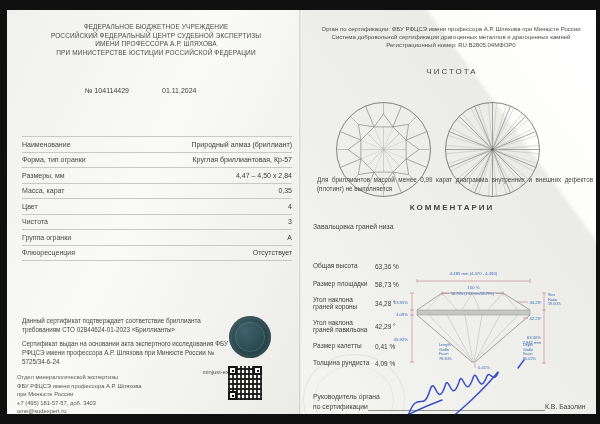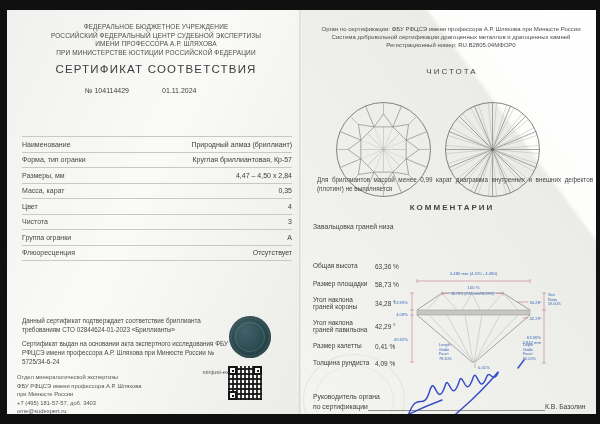--- a/index.html
+++ b/index.html
@@ -61,21 +61,20 @@
   <div class="page-shade-right"></div>
   <div class="fold"></div>
 
   <div class="abs c tiny" style="left:20px;top:13px;width:258px;">
     <div>ФЕДЕРАЛЬНОЕ БЮДЖЕТНОЕ УЧРЕЖДЕНИЕ</div>
     <div>РОССИЙСКИЙ ФЕДЕРАЛЬНЫЙ ЦЕНТР СУДЕБНОЙ ЭКСПЕРТИЗЫ</div>
     <div>ИМЕНИ ПРОФЕССОРА А.Р. ШЛЯХОВА</div>
     <div>ПРИ МИНИСТЕРСТВЕ ЮСТИЦИИ РОССИЙСКОЙ ФЕДЕРАЦИИ</div>
   </div>
 
-  <div class="abs c title" style="left:20px;top:53px;width:258px;">СЕРТИФИКАТ СООТВЕТСТВИЯ</div>
 
   <div class="abs numrow" style="left:78px;top:77px;">№ 104114429</div>
   <div class="abs numrow" style="left:155px;top:77px;">01.11.2024</div>
 
   <div class="abs table">
     <div class="trow">
         <span class="lab">Наименование</span>
         <span>Природный алмаз (бриллиант)</span>
       </div>
     <div class="trow">

